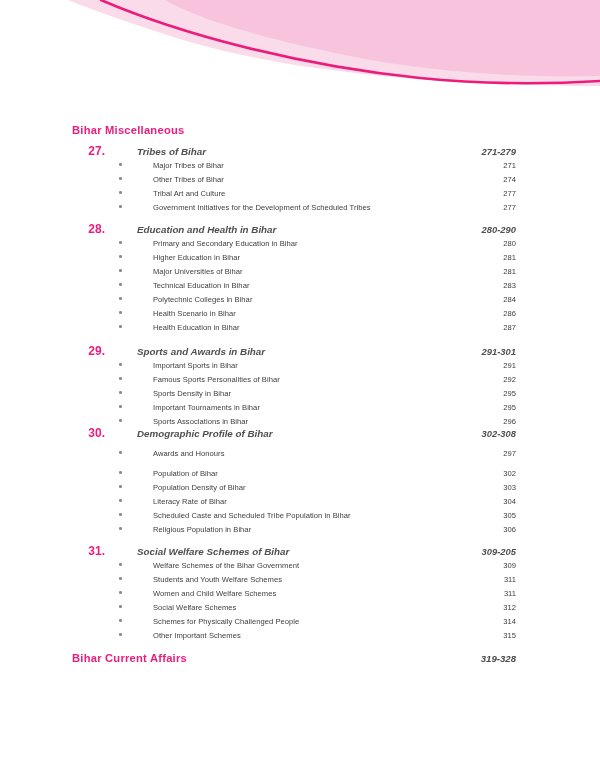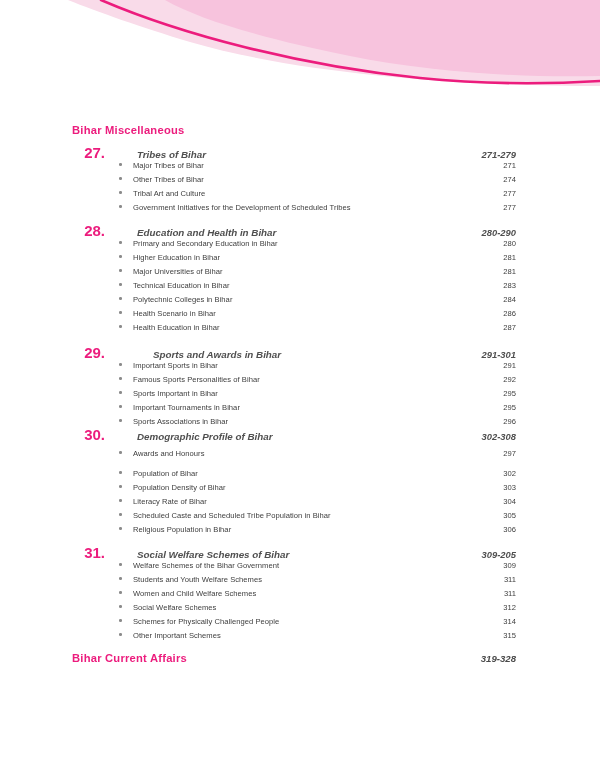--- a/index.html
+++ b/index.html
@@ -58,21 +58,21 @@
     position: absolute;
     left: 72px;
     width: 444px;
     height: 13px;
     display: flex;
     align-items: baseline;
   }
   .chapter-num {
     width: 33px;
     text-align: right;
-    font-size: 15px;
+    font-size: 12px;
     font-weight: bold;
     font-style: normal;
     color: #ec1c7d;
     flex: 0 0 33px;
   }
   .chapter-title {
     margin-left: 32px;
     font-size: 9.8px;
     font-weight: bold;
     font-style: italic;
@@ -89,20 +89,21 @@
     text-align: right;
   }
 
   .sub-row {
     position: absolute;
     left: 119px;
     width: 397px;
     height: 12px;
     display: flex;
     align-items: baseline;
+    gap: 20px;
   }
   .sub-bullet {
     flex: 0 0 14px;
     position: relative;
     top: -2px;
   }
   .sub-bullet i {
     display: block;
     width: 2.6px;
     height: 2.6px;
@@ -224,21 +225,21 @@
     <span class="sub-page">286</span>
   </div>
   <div class="sub-row" style="top:323px;">
     <span class="sub-bullet">
         <i></i>
       </span>
     <span class="sub-label">Health Education in Bihar</span>
     <span class="sub-page">287</span>
   </div>
 
-  <div class="chapter-row" style="top:344px;gap:16px;">
+  <div class="chapter-row" style="top:344px;">
     <span class="chapter-num">29.</span>
     <span class="chapter-title">Sports and Awards in Bihar</span>
     <span class="chapter-pages">291-301</span>
   </div>
   <div class="sub-row" style="top:361px;">
     <span class="sub-bullet">
         <i></i>
       </span>
     <span class="sub-label">Important Sports in Bihar</span>
     <span class="sub-page">291</span>
@@ -247,21 +248,21 @@
     <span class="sub-bullet">
         <i></i>
       </span>
     <span class="sub-label">Famous Sports Personalities of Bihar</span>
     <span class="sub-page">292</span>
   </div>
   <div class="sub-row" style="top:389px;">
     <span class="sub-bullet">
         <i></i>
       </span>
-    <span class="sub-label">Sports Important in Bihar</span>
+    <span class="sub-label">Sports Density in Bihar</span>
     <span class="sub-page">295</span>
   </div>
   <div class="sub-row" style="top:403px;">
     <span class="sub-bullet">
         <i></i>
       </span>
     <span class="sub-label">Important Tournaments in Bihar</span>
     <span class="sub-page">295</span>
   </div>
   <div class="sub-row" style="top:417px;">

